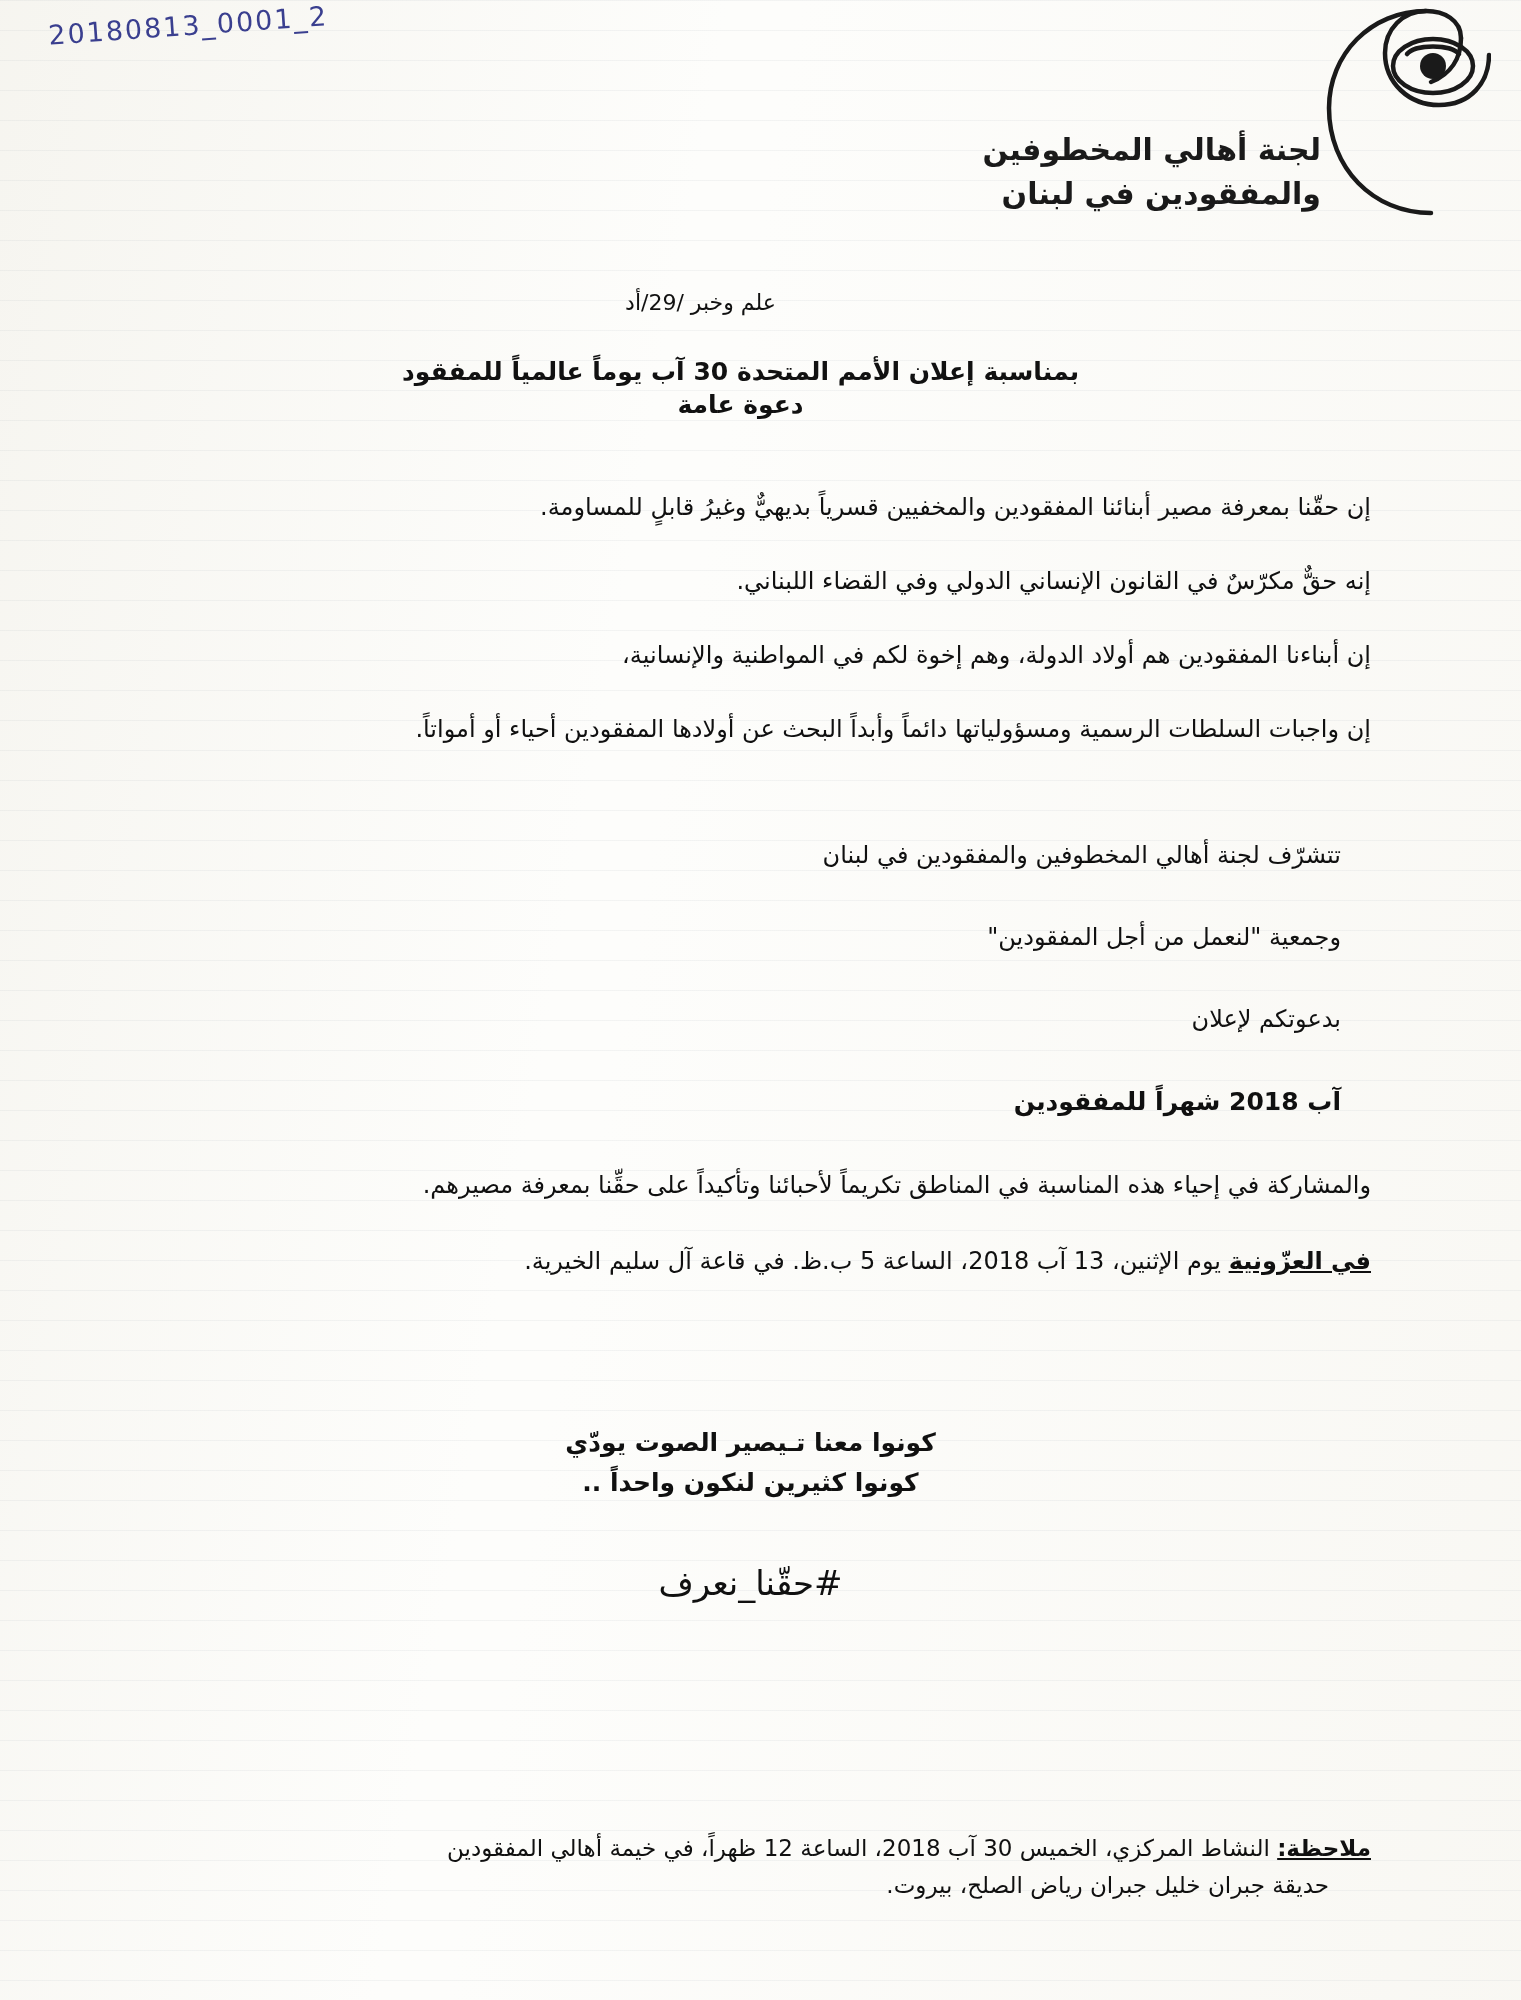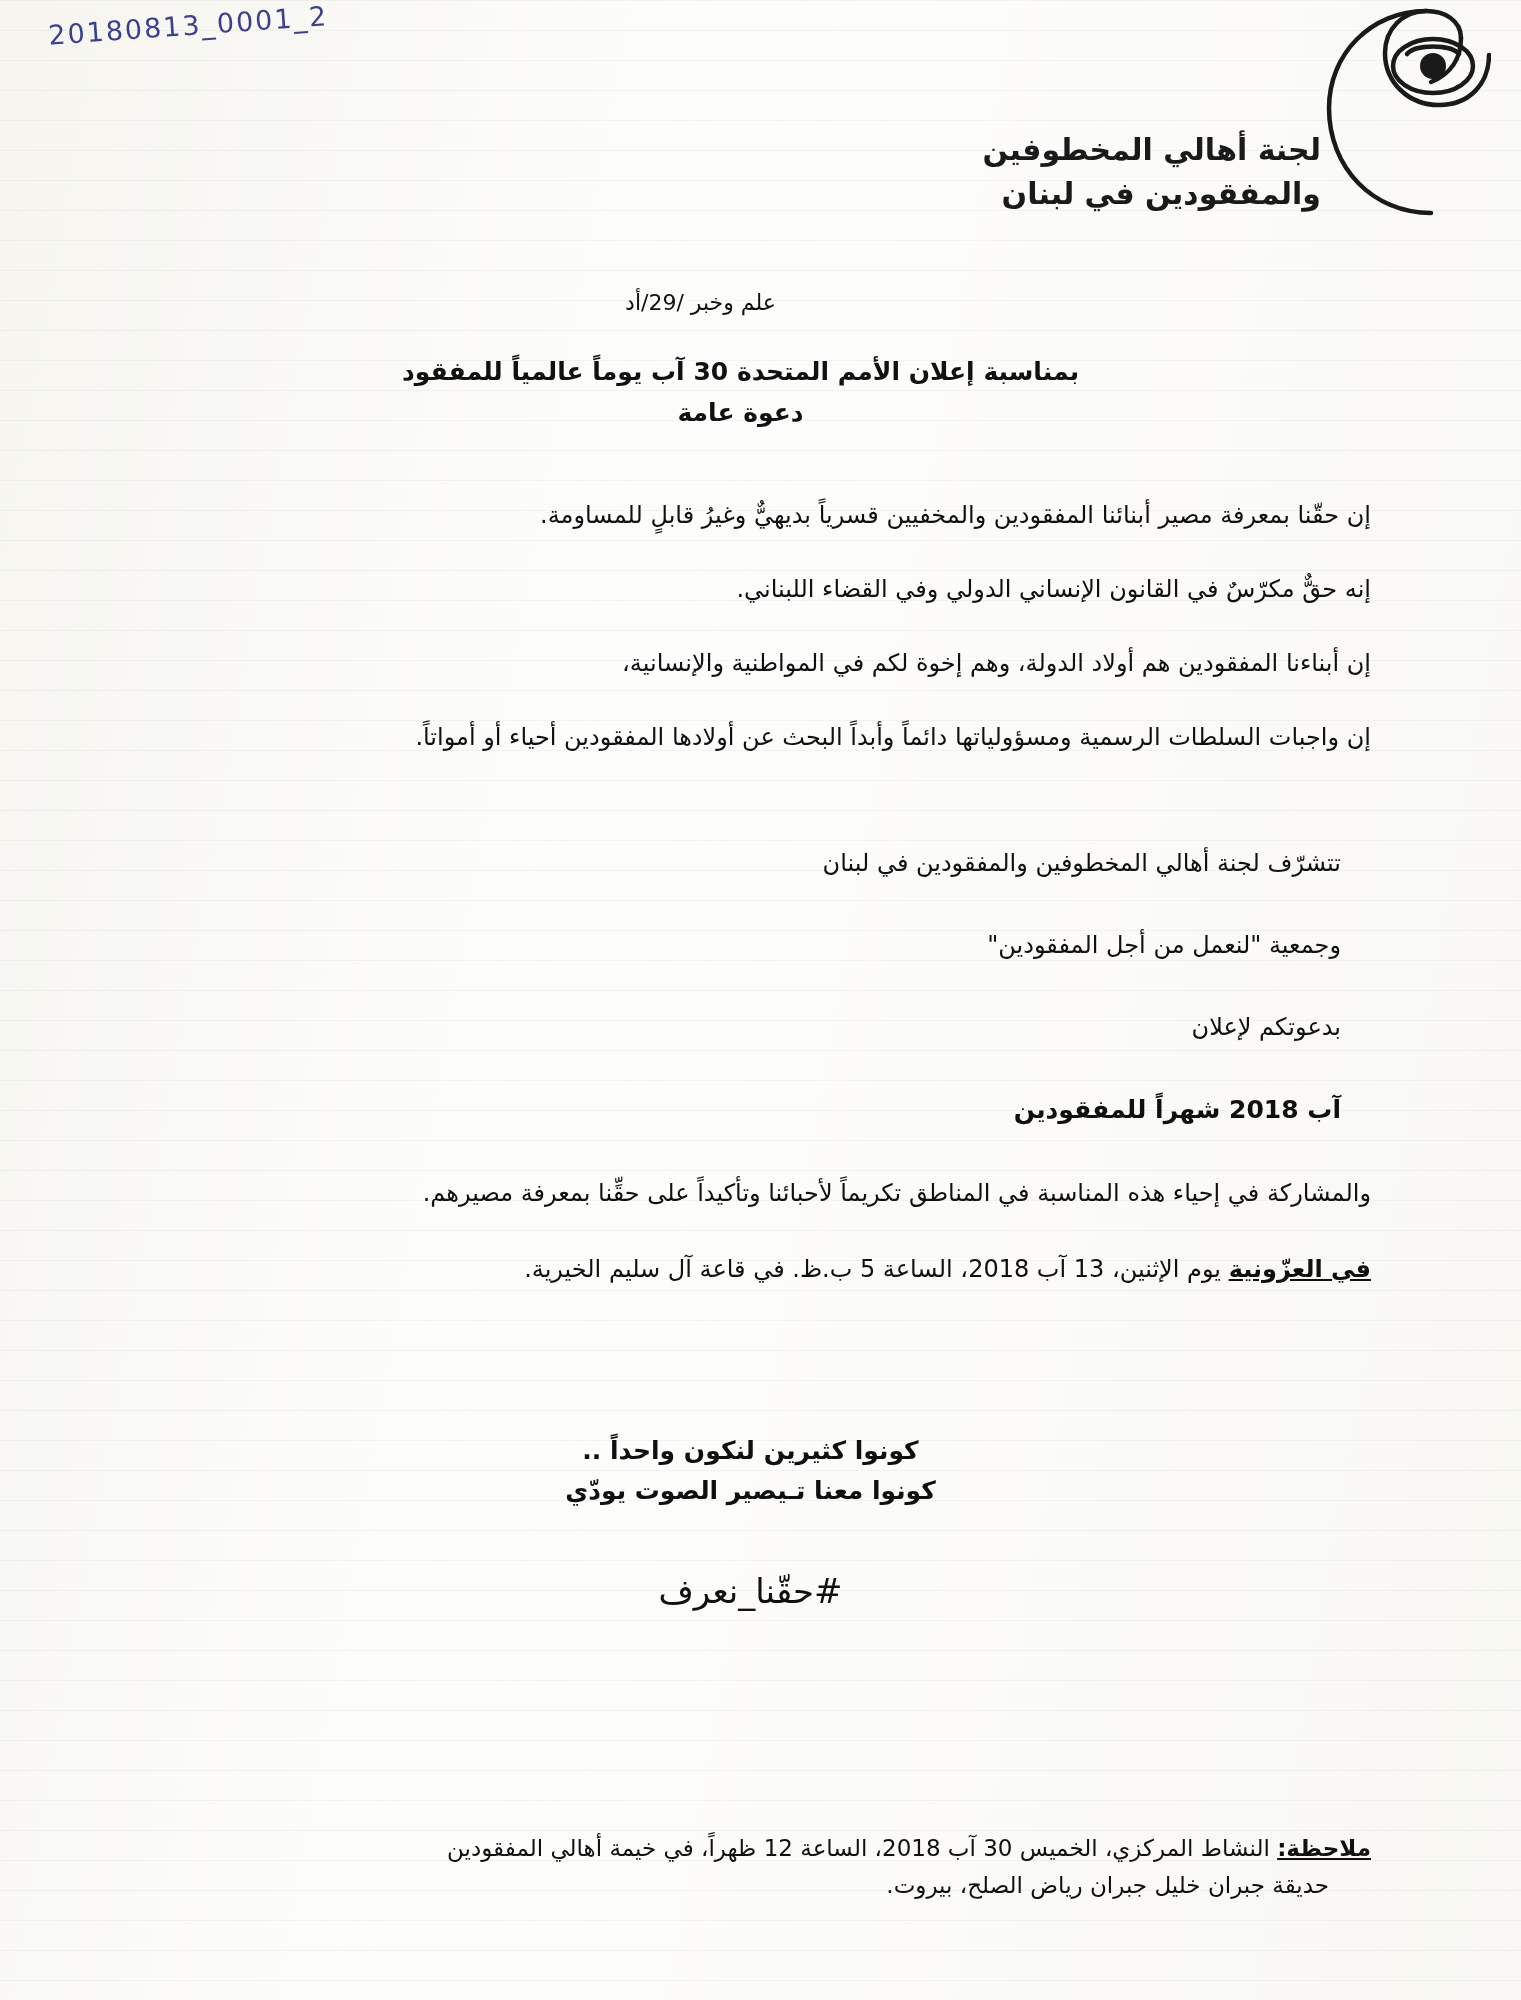--- a/index.html
+++ b/index.html
@@ -81,21 +81,21 @@
     font-size: 22px;
     color: #111;
     margin: 0 0 42px 0;
     padding-right: 120px;
   }
   .headline {
     text-align: center;
     font-size: 25px;
     font-weight: 700;
     color: #111;
-    margin: 0 0 12px 0;
+    margin: 0 0 4px 0;
     padding-right: 40px;
   }
   .subhead {
     text-align: center;
     font-size: 25px;
     font-weight: 700;
     color: #111;
     margin: 0 0 70px 0;
     padding-right: 40px;
   }
@@ -201,22 +201,22 @@
 
     <p class="wide-line">والمشاركة في إحياء هذه المناسبة في المناطق تكريماً لأحبائنا وتأكيداً على حقِّنا بمعرفة مصيرهم.</p>
 
     <p class="wide-line">
       <span class="u" style="font-weight:700">في العزّونية</span><span> يوم  الإثنين، 13 آب 2018،  الساعة 5 ب.ظ.  في قاعة آل سليم الخيرية.</span>
     </p>
 
     <div class="spacer-lg"></div>
     <div class="spacer-lg"></div>
 
+    <p class="slogan">كونوا معنا تـيصير الصوت يودّي</p>
     <p class="slogan">كونوا كثيرين لنكون واحداً ..</p>
-    <p class="slogan">كونوا معنا تـيصير الصوت يودّي</p>
 
     <p class="hashtag">#حقّنا_نعرف</p>
   </div>
 
   <div class="note">
     <span class="label">ملاحظة:</span><span> النشاط المركزي، الخميس 30 آب 2018، الساعة 12 ظهراً، في خيمة أهالي المفقودين</span>
     <span class="second">حديقة جبران خليل جبران رياض الصلح، بيروت.</span>
   </div>
 </div>
 

